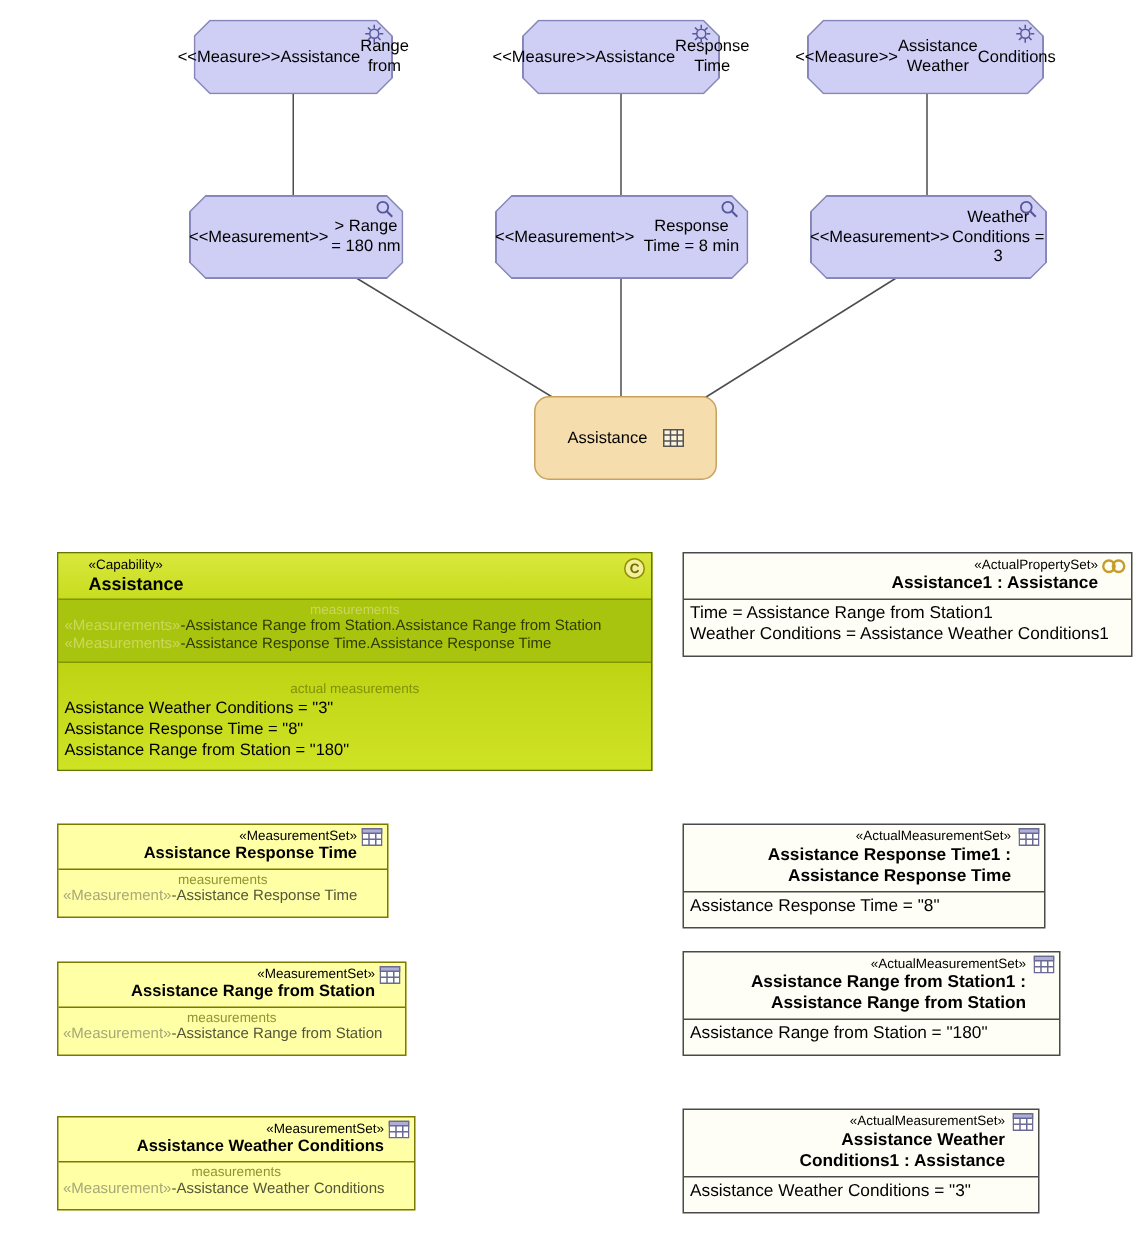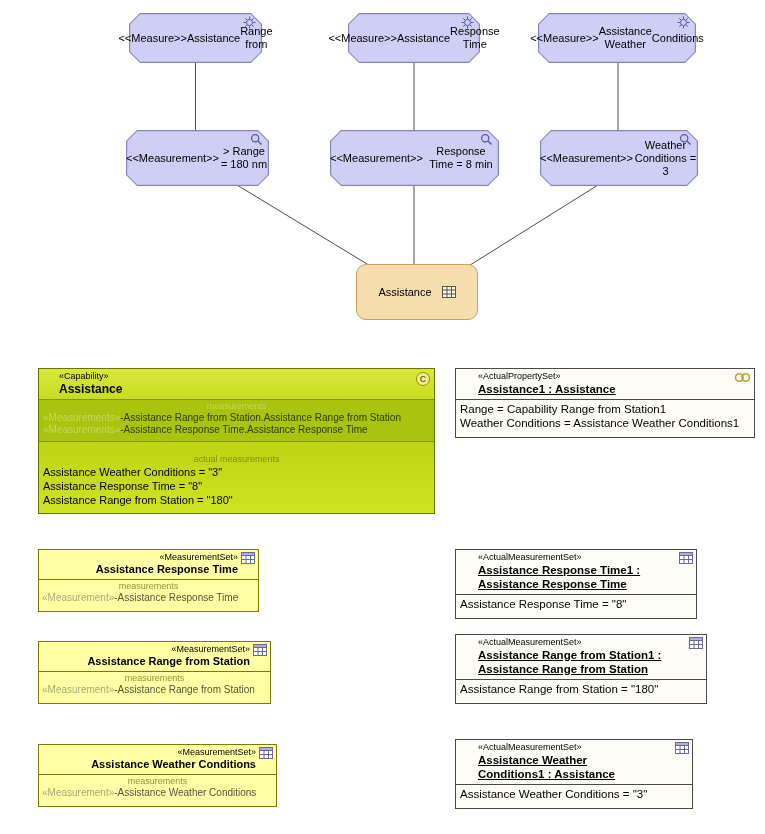--- a/index.html
+++ b/index.html
@@ -42,22 +42,22 @@
   .yhead{position:relative;text-align:right;padding:2px 20px 3px;border-bottom:1px solid #7a7a00}
   .yname{font-size:11px;font-weight:bold;line-height:13px}
   .ybody{padding:1px 3px 7px}
   .yhead .icon-tr{top:2px;right:3px}
   .ykw{color:#a8a878}
   .ytxt{color:#55553a}
   .ybody .sect-label{color:#8f9433}
 
   
   .wset{position:absolute;border:1px solid #4a4a4a;background:#fffef6}
-  .whead{position:relative;text-align:left;padding:2px 22px 3px;border-bottom:1px solid #4a4a4a}
-  .wname{font-size:11.5px;font-weight:bold;text-decoration:underline;line-height:14px}
+  .whead{position:relative;text-align:right;padding:2px 22px 3px;border-bottom:1px solid #4a4a4a}
+  .wname{font-size:11.5px;font-weight:bold;line-height:14px}
   .wbody{padding:2px 4px 7px;font-size:11.5px;line-height:14px;color:#000}
   .whead .icon-tr{top:2px;right:3px}
 </style>
 </head>
 <body>
 
 <div class="canvas">
 
   <svg class="edges" width="765" height="834">
     <line x1="195.5" y1="62" x2="195.5" y2="131" stroke="#4d4d4d" stroke-width="1"></line>
@@ -225,21 +225,21 @@
       <div class="small-stereo">«ActualPropertySet»</div>
       <div class="wname">Assistance1 : Assistance</div>
       <span class="icon-tr">
         <svg width="17" height="13" viewBox="0 0 17 13">
             <circle cx="5.3" cy="6.5" r="3.8" fill="none" stroke="#c79d2a" stroke-width="1.6"></circle>
             <circle cx="11.7" cy="6.5" r="3.8" fill="none" stroke="#c79d2a" stroke-width="1.6"></circle>
           </svg>
       </span>
     </div>
     <div class="wbody">
-      <div>Range = Capability Range from Station1</div>
+      <div>Time = Assistance Range from Station1</div>
       <div>Weather Conditions = Assistance Weather Conditions1</div>
     </div>
   </div>
 
   <div class="yset" style="left:38px;top:549px;width:221px">
     <div class="yhead">
       <div class="small-stereo">«MeasurementSet»</div>
       <div class="yname">Assistance Response Time</div>
       <span class="icon-tr">
         <svg width="14" height="12" viewBox="0 0 14 12">

